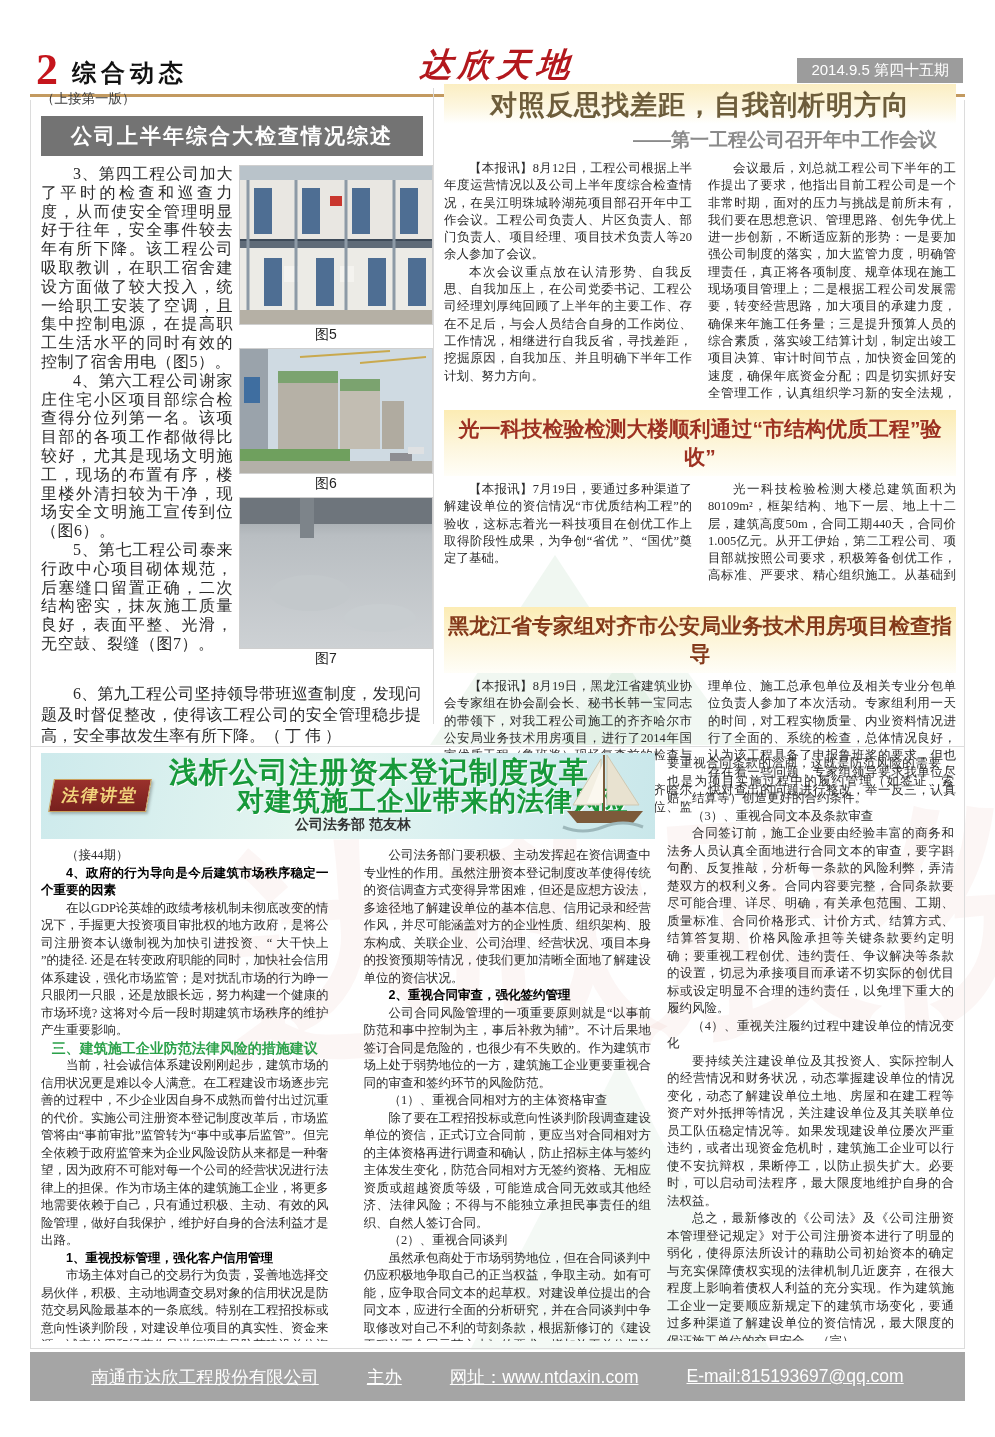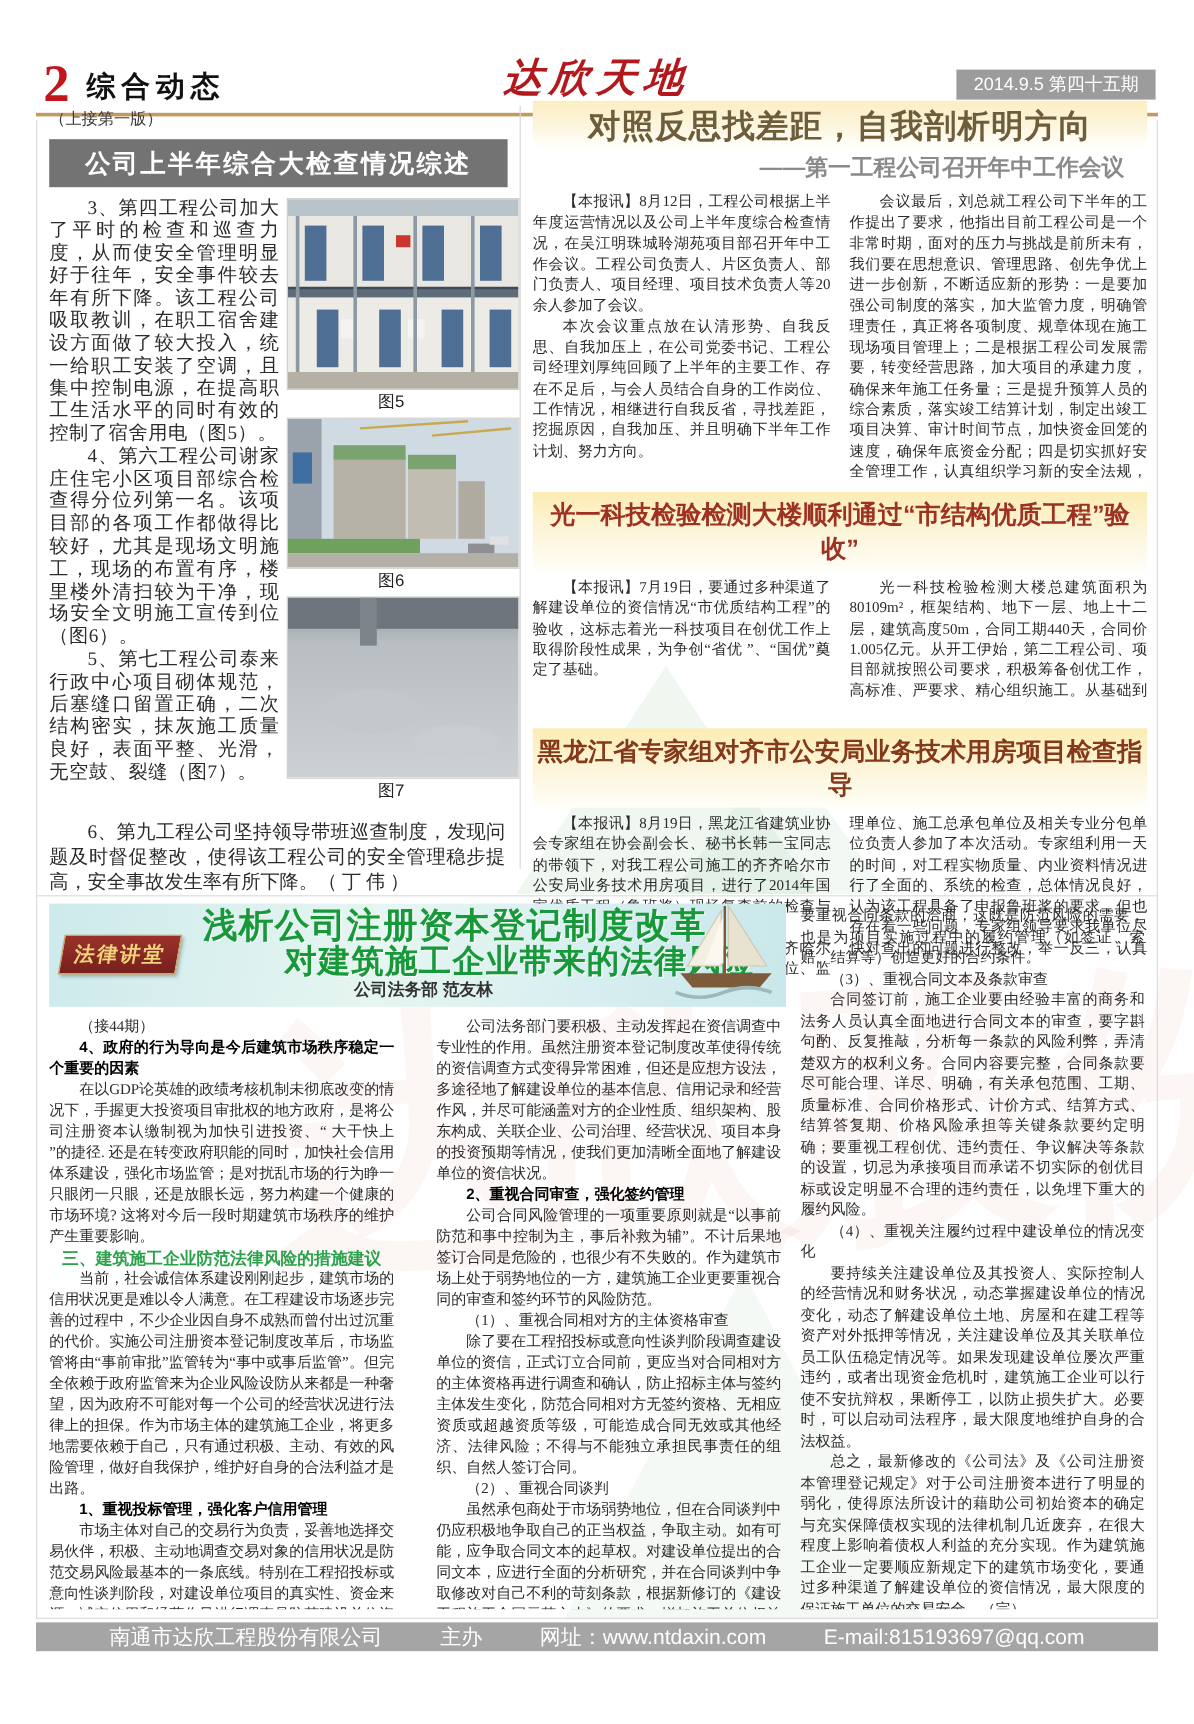--- a/index.html
+++ b/index.html
@@ -89,23 +89,23 @@
             line-height:17.5px;text-align:justify;height:594px;overflow:hidden;}
   .law-col3 .para{margin:0;}
   .ship{position:absolute;right:2px;top:0;height:86px;}
   
   .para{text-indent:2em;}
   .k-cont{text-indent:0;}
   .k-head{color:#000000;font-weight:bold;font-family:"Liberation Sans",sans-serif;}
   .k-headc{color:#2ba14a;font-weight:bold;font-family:"Liberation Sans",sans-serif;
            text-align:center;text-indent:0;font-size:14px;margin:1px 0;}
   
-  .footer{position:absolute;left:30px;top:1352px;width:935px;height:24px;background:#a5a5a5;
+  .footer{position:absolute;left:30px;top:1352px;width:935px;height:49px;background:#a5a5a5;
           z-index:2;display:flex;align-items:center;justify-content:center;gap:48px;
-          color:#fff;font-family:"Liberation Sans",sans-serif;font-size:17.5px;}
+          color:#fff;font-family:"Liberation Sans",sans-serif;font-size:17.5px;text-decoration:underline;}
 </style>
 </head>
 <body>
 
 <div class="wm wm-tri1"></div>
 <div class="wm wm-tri2"></div>
 <div class="wm wm-tri3"></div>
 <div class="wm wm-text">达欣股份</div>
 
 <div class="header">

